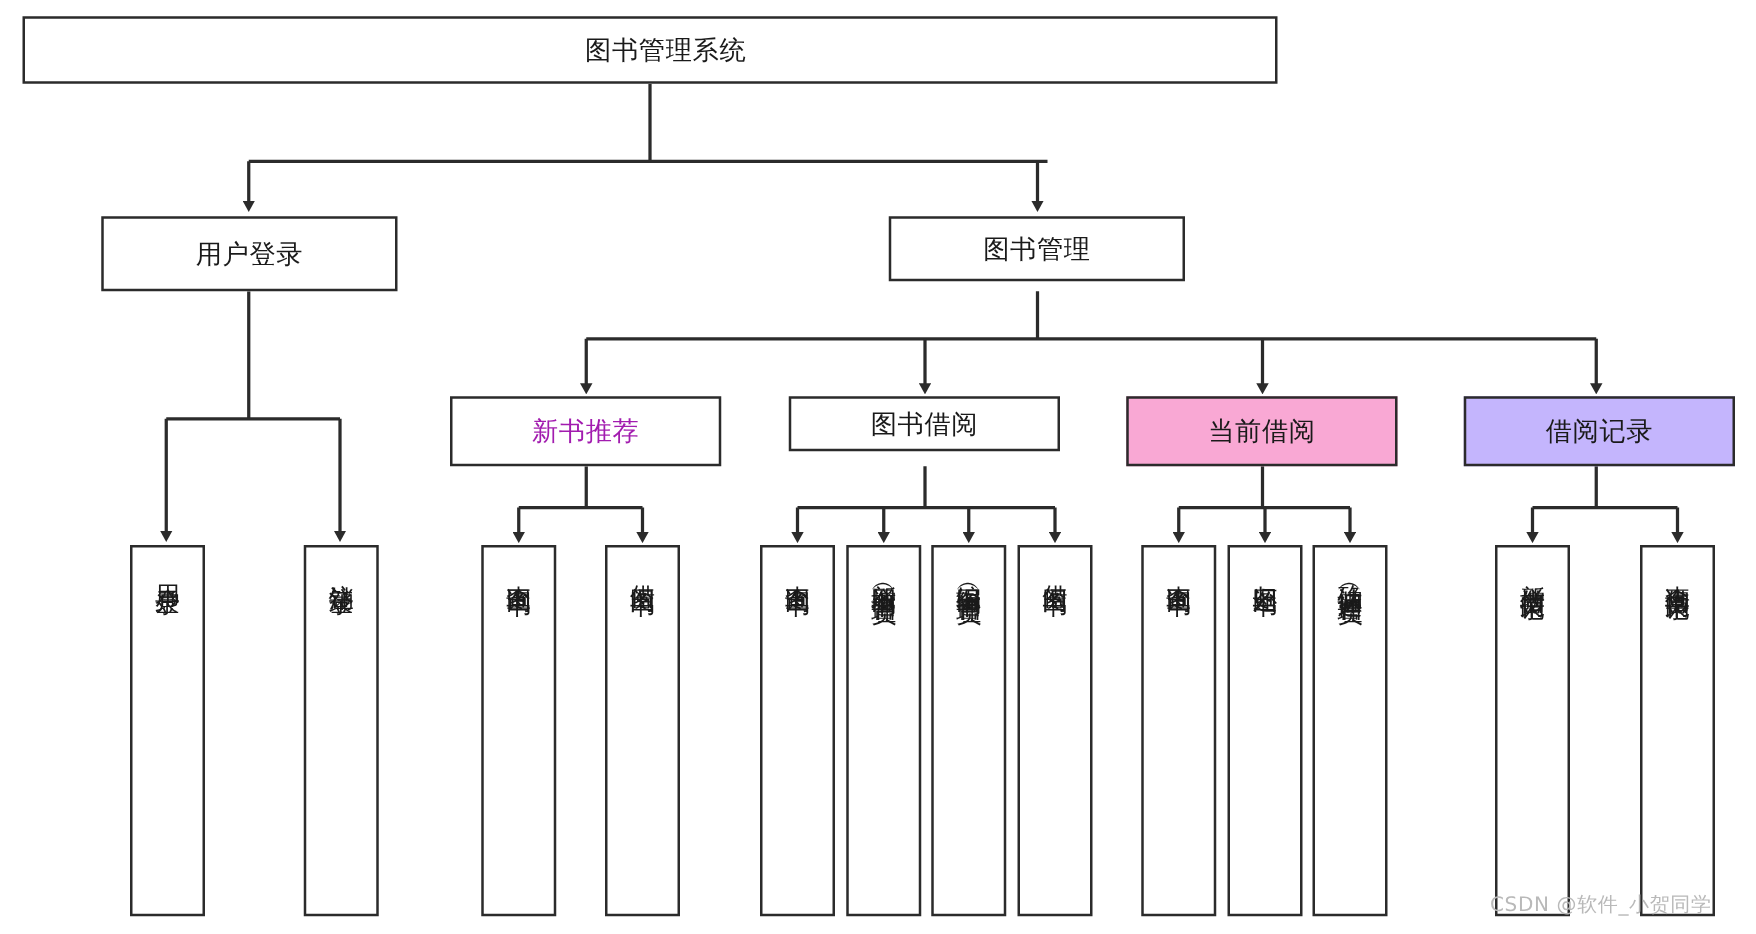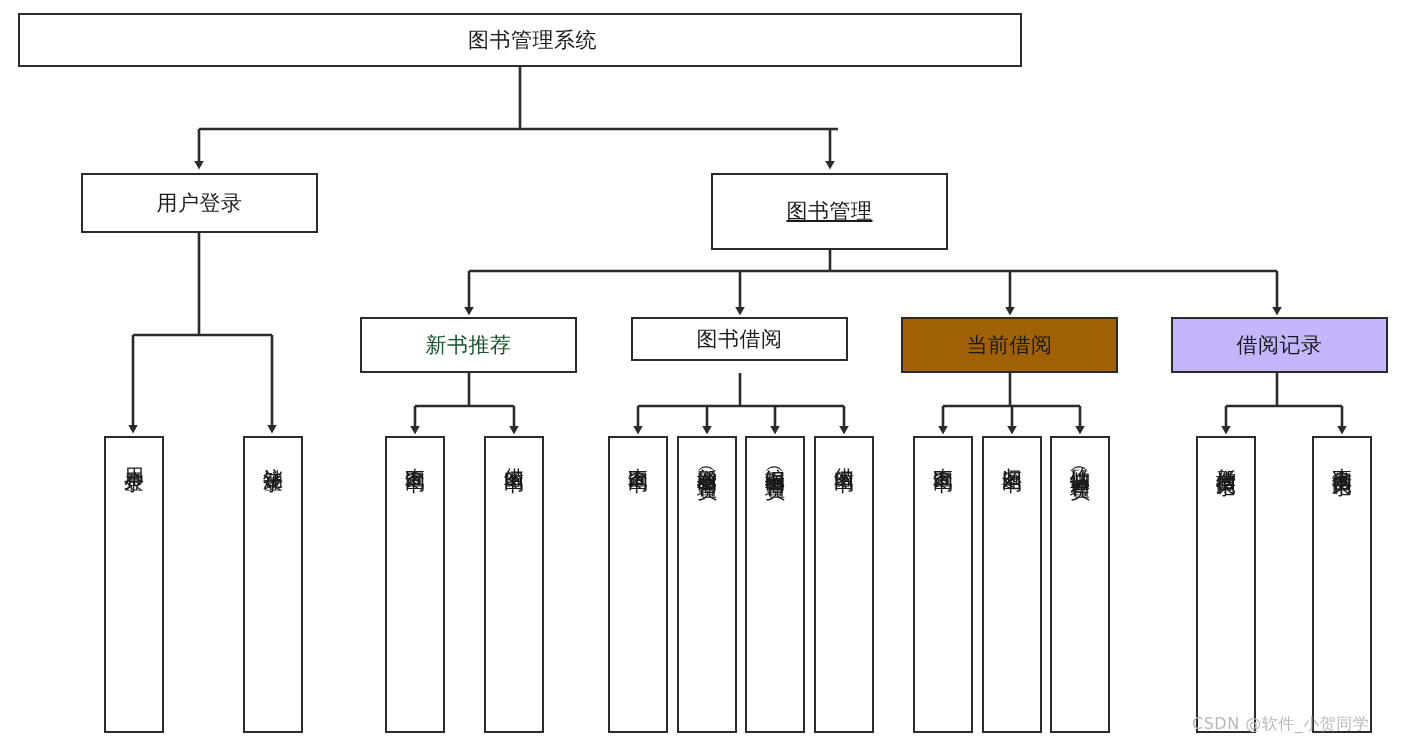--- a/index.html
+++ b/index.html
@@ -128,31 +128,31 @@
     </g>
   </svg>
 
   <div class="node root horizontal" style="left: 18px; top: 13px; width: 1004px; height: 54px; border-color: rgb(43, 43, 43); background: rgb(255, 255, 255); color: rgb(26, 26, 26);">
     <span class="node-label">图书管理系统</span>
   </div>
 
   <div class="node horizontal" style="left: 81px; top: 173px; width: 237px; height: 60px; border-color: rgb(43, 43, 43); background: rgb(255, 255, 255); color: rgb(26, 26, 26);">
     <span class="node-label">用户登录</span>
   </div>
-  <div class="node horizontal" style="left: 711px; top: 173px; width: 237px; height: 77px; border-color: rgb(43, 43, 43); background: rgb(255, 255, 255); color: rgb(26, 26, 26); text-decoration: underline;">
+  <div class="node horizontal" style="left: 711px; top: 173px; width: 237px; height: 52px; border-color: rgb(43, 43, 43); background: rgb(255, 255, 255); color: rgb(26, 26, 26);">
     <span class="node-label">图书管理</span>
   </div>
 
-  <div class="node horizontal" style="left: 360px; top: 317px; width: 217px; height: 56px; border-color: rgb(43, 43, 43); background: rgb(255, 255, 255); color: #14532d;">
+  <div class="node horizontal" style="left: 360px; top: 317px; width: 217px; height: 56px; border-color: rgb(43, 43, 43); background: rgb(255, 255, 255); color: #a21caf;">
     <span class="node-label">新书推荐</span>
   </div>
   <div class="node horizontal" style="left: 631px; top: 317px; width: 217px; height: 44px; border-color: rgb(43, 43, 43); background: rgb(255, 255, 255); color: rgb(26, 26, 26);">
     <span class="node-label">图书借阅</span>
   </div>
-  <div class="node horizontal" style="left: 901px; top: 317px; width: 217px; height: 56px; border-color: rgb(43, 43, 43); background: #a16207; color: rgb(26, 26, 26);">
+  <div class="node horizontal" style="left: 901px; top: 317px; width: 217px; height: 56px; border-color: rgb(43, 43, 43); background: #f9a8d4; color: rgb(26, 26, 26);">
     <span class="node-label">当前借阅</span>
   </div>
   <div class="node horizontal" style="left: 1171px; top: 317px; width: 217px; height: 56px; border-color: rgb(43, 43, 43); background: #c4b5fd; color: rgb(26, 26, 26);">
     <span class="node-label">借阅记录</span>
   </div>
 
   <div class="node vertical" style="left: 104px; top: 436px; width: 60px; height: 297px; border-color: rgb(43, 43, 43); background: rgb(255, 255, 255); color: rgb(26, 26, 26);">
     <span class="node-label">用户登录</span>
   </div>
   <div class="node vertical" style="left: 243px; top: 436px; width: 60px; height: 297px; border-color: rgb(43, 43, 43); background: rgb(255, 255, 255); color: rgb(26, 26, 26);">

